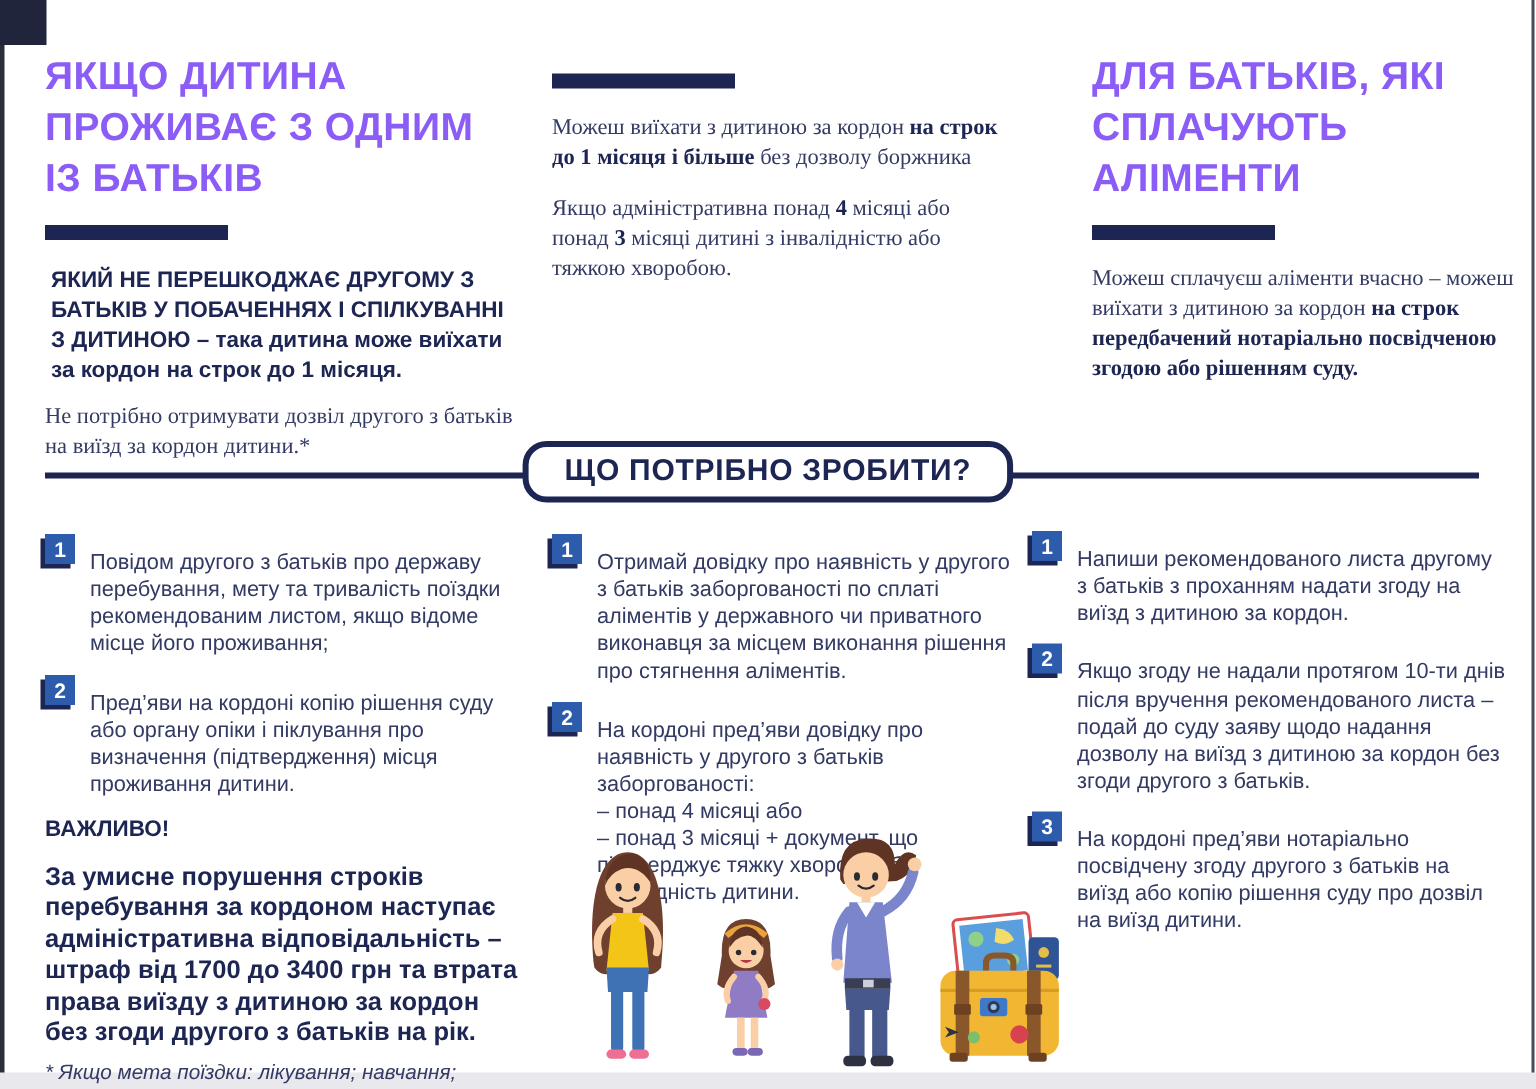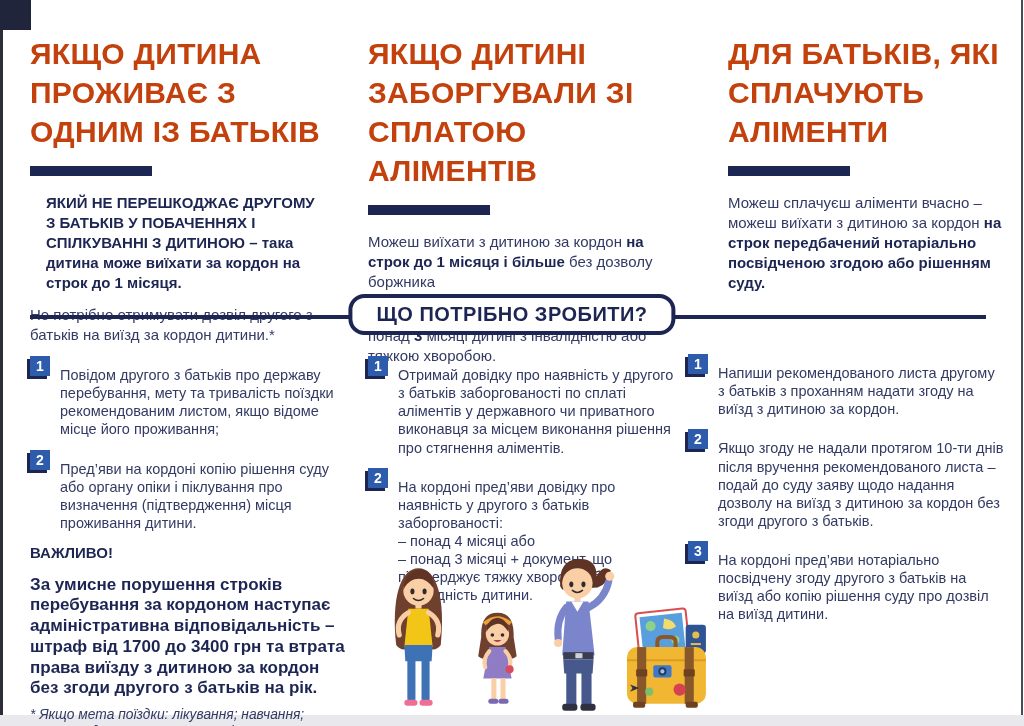--- a/index.html
+++ b/index.html
@@ -10,27 +10,27 @@
   .edge-right{position:absolute;right:1px;top:0;width:2px;height:100%;background:#474c59;}
   .corner-mark{position:absolute;left:0;top:0;width:31px;height:30px;background:#20253c;}
   .bottom-strip{position:absolute;left:0;bottom:0;width:100%;height:11px;background:#e8e8ed;}
 
   
   .col{position:absolute;top:34px;}
   .col-a{left:30px;width:314px;}
   .col-b{left:368px;width:304px;}
   .col-c{left:728px;width:304px;}
 
-  h1.title{margin:0;font-size:30px;line-height:1.3;font-weight:800;color:#c2410c;
+  h1.title{margin:0;font-size:26px;line-height:1.3;font-weight:800;color:#8b5cf6;
            letter-spacing:.3px;text-transform:uppercase;}
   .rule{width:122px;height:10px;background:#1d2553;margin:15px 0 17px;}
 
-  .lead{margin:0 16px 12px;font-weight:bold;color:#1d2553;font-size:15px;line-height:1.33;}
+  .lead{margin:0 4px 12px;font-weight:bold;color:#1d2553;font-size:15px;line-height:1.33;}
   .lead .caps{text-transform:uppercase;}
-  .body-text{margin:0 0 14px;font-size:15px;line-height:1.33;color:#333a63;}
+  .body-text{margin:0 0 14px;font-size:15px;line-height:1.33;color:#333a63;font-family:Liberation Serif, serif;}
   .body-text b{color:#1d2553;}
 
   
   .banner{position:absolute;left:0;top:294px;width:100%;height:46px;}
   .banner-line{position:absolute;left:30px;right:38px;top:21px;height:4px;background:#1d2553;}
   .banner-pill{position:absolute;left:50%;top:0;transform:translateX(-50%);
                background:#fff;border:4px solid #1d2553;border-radius:16px;
                padding:5px 24px;font-size:20px;font-weight:800;color:#1d2553;
                letter-spacing:.5px;white-space:nowrap;}
 
@@ -61,21 +61,20 @@
   <div class="bottom-strip"></div>
 
   <section class="col col-a">
     <h1 class="title">ЯКЩО ДИТИНА ПРОЖИВАЄ З ОДНИМ ІЗ БАТЬКІВ</h1>
     <div class="rule"></div>
     <p class="lead"><span class="caps">ЯКИЙ НЕ ПЕРЕШКОДЖАЄ ДРУГОМУ З БАТЬКІВ У ПОБАЧЕННЯХ І СПІЛКУВАННІ З ДИТИНОЮ –</span><span> така дитина може виїхати за кордон на строк до 1 місяця.</span></p>
     <p class="body-text">Не потрібно отримувати дозвіл другого з батьків на виїзд за кордон дитини.*</p>
   </section>
 
   <section class="col col-b">
-    <h1 class="title">ЯКЩО ДИТИНІ ЗАБОРГУВАЛИ ЗІ СПЛАТОЮ АЛІМЕНТІВ</h1>
     <div class="rule"></div>
     <p class="body-text"><span>Можеш виїхати з дитиною за кордон </span><b>на строк до 1 місяця і більше</b><span> без дозволу боржника</span></p>
     <p class="body-text"><span>Якщо адміністративна понад </span><b>4</b><span> місяці або понад </span><b>3</b><span> місяці дитині з інвалідністю або тяжкою хворобою.</span></p>
   </section>
 
   <section class="col col-c">
     <h1 class="title">ДЛЯ БАТЬКІВ, ЯКІ СПЛАЧУЮТЬ АЛІМЕНТИ</h1>
     <div class="rule"></div>
     <p class="body-text"><span>Можеш сплачуєш аліменти вчасно – можеш виїхати з дитиною за кордон </span><b>на строк передбачений нотаріально посвідченою згодою або рішенням суду.</b></p>
   </section>

